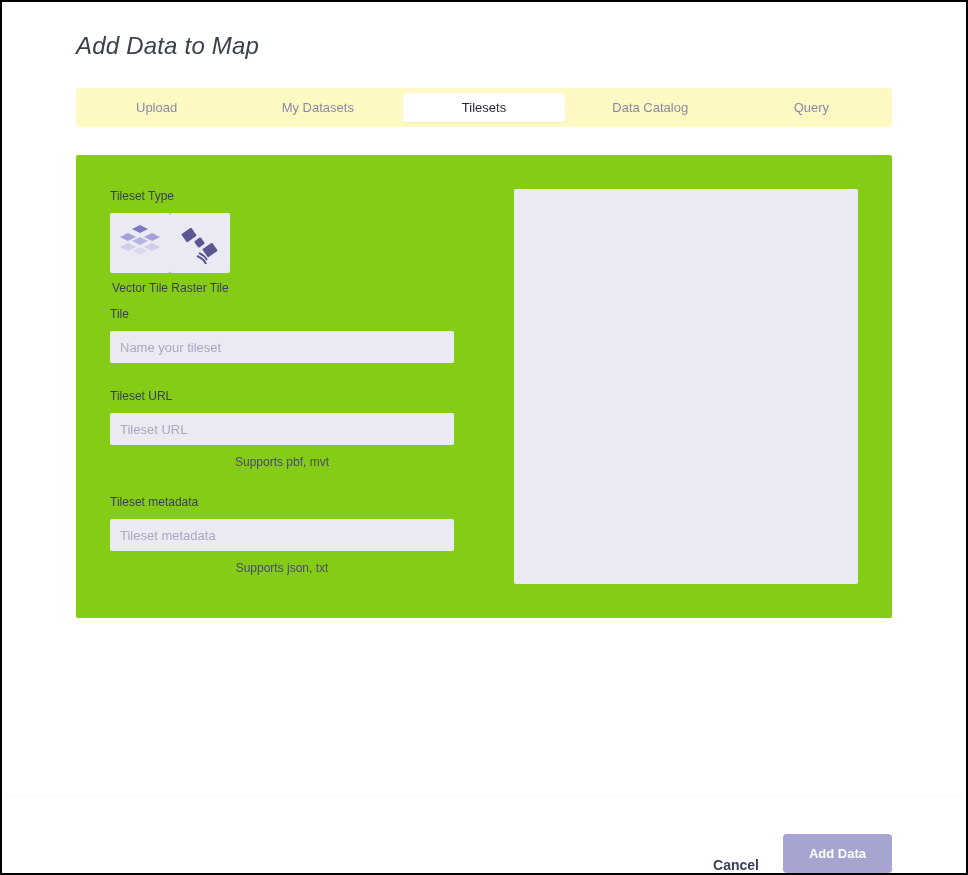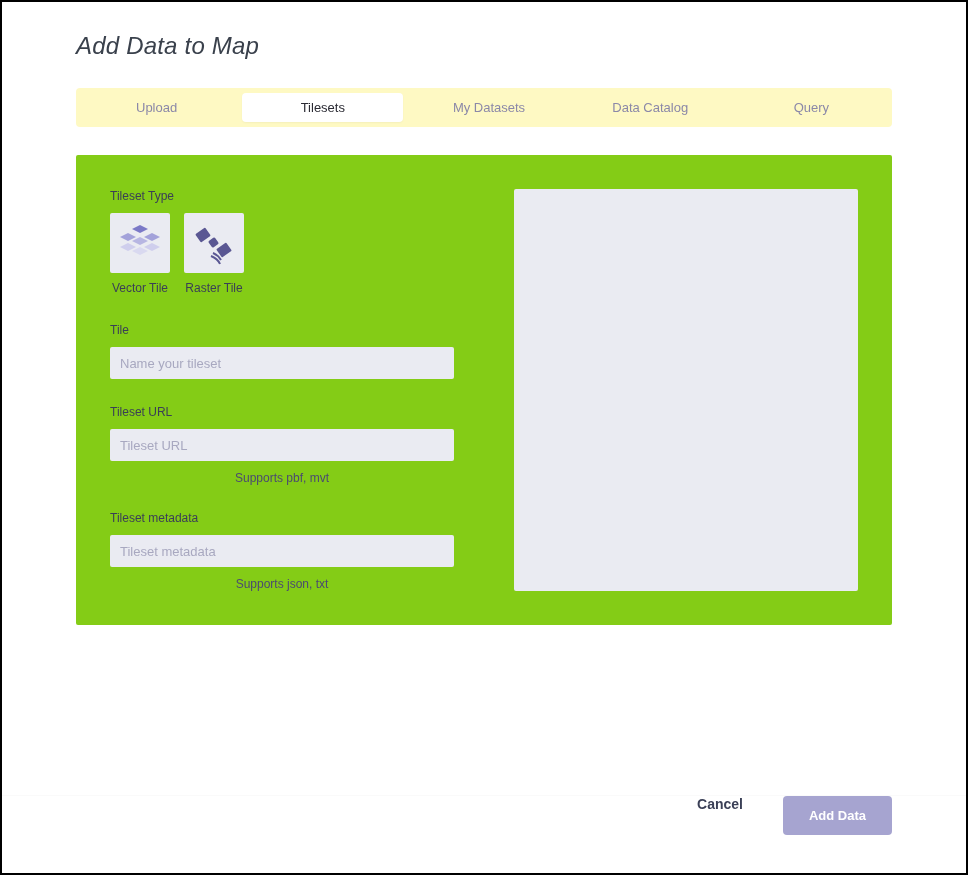--- a/index.html
+++ b/index.html
@@ -68,22 +68,22 @@
       flex: 1;
       max-width: 360px;
     }
     .section-label {
       font-size: 12px;
       color: #3a3f56;
       margin-bottom: 10px;
     }
     .tile-type-row {
       display: flex;
-      gap: 14px;
-      margin-bottom: 28px;
+      gap: 0;
+      margin-bottom: 12px;
     }
     .tile-type-option {
       display: flex;
       flex-direction: column;
       align-items: center;
       gap: 8px;
       cursor: pointer;
     }
     .tile-type-box {
       width: 60px;
@@ -127,24 +127,24 @@
       border-radius: 2px;
       min-height: 395px;
     }
     .footer {
       position: absolute;
       bottom: 0;
       left: 0;
       right: 0;
       height: 78px;
       display: flex;
-      align-items: flex-start;
+      align-items: flex-end;
       justify-content: flex-end;
       padding: 0 74px;
-      gap: 40px;
+      gap: 24px;
       border-top: 1px solid rgba(0,0,0,0.02);
     }
     .btn-cancel {
       background: none;
       border: none;
       font-size: 14px;
       font-weight: 600;
       color: #3a3f56;
       cursor: pointer;
     }
@@ -161,22 +161,22 @@
     svg { display: block; }
   </style>
 </head>
 <body>
 
 <div class="modal">
   <h1 class="modal-title">Add Data to Map</h1>
 
   <div class="tabs">
     <div class="tab"><span>Upload</span></div>
+    <div class="tab"><span>My Datasets</span></div>
     <div class="tab active"><span>Tilesets</span></div>
-    <div class="tab"><span>My Datasets</span></div>
     <div class="tab"><span>Data Catalog</span></div>
     <div class="tab"><span>Query</span></div>
   </div>
 
 
   <div class="panel">
     <div class="form-col">
       <div class="section-label">Tileset Type</div>
 
       <div class="tile-type-row">

